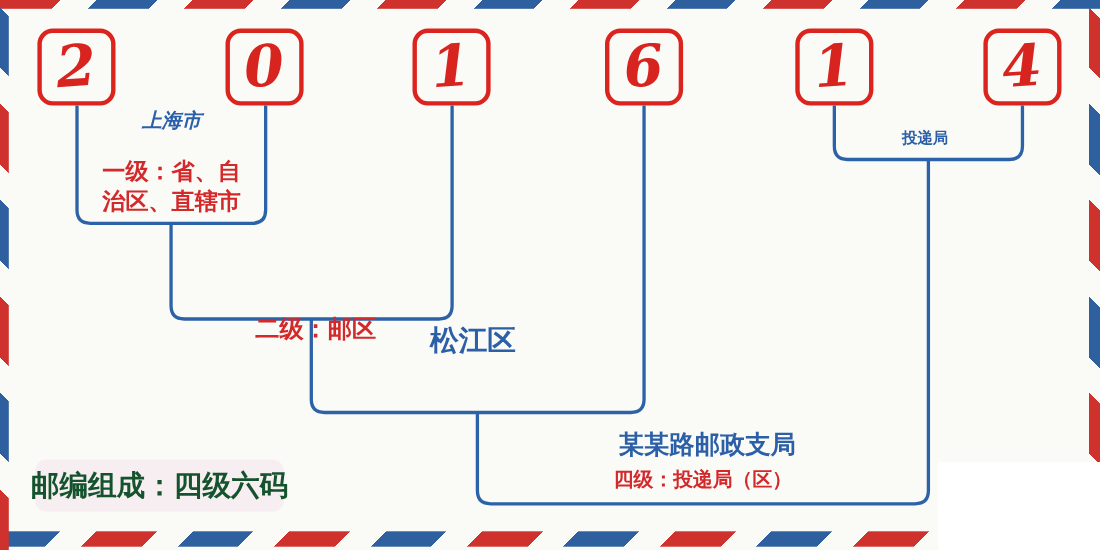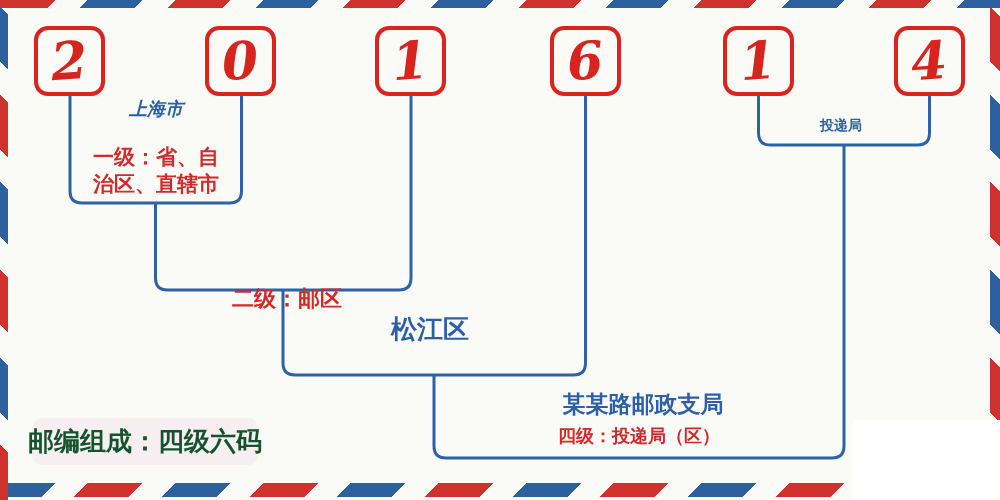--- a/index.html
+++ b/index.html
@@ -33,21 +33,21 @@
   }
   
   .connectors{position:absolute;left:0;top:0;z-index:3;}
   
   .lbl{position:absolute;z-index:4;white-space:nowrap;text-align:center;transform:translateX(-50%);font-weight:700;}
   .lbl-blue{color:#2b5fa8;font-family:"Liberation Serif","DejaVu Serif",serif;}
   .lbl-red{color:#d3292b;}
   .lvl1-name{left:156px;top:97px;font-size:18px;font-style:italic;}
   .lvl1-desc{left:156px;top:143px;font-size:21px;line-height:27px;}
   .lvl2-desc{left:287px;top:252px;font-size:22px;margin-top:32px;}
-  .lvl3-name{left:430px;top:312px;font-size:26px;}
+  .lvl3-name{left:430px;top:292px;font-size:26px;}
   .lvl3-desc{left:436px;top:339px;font-size:22px;}
   .lvl4-name{left:643px;top:389px;font-size:23px;}
   .lvl4-desc{left:639px;top:424px;font-size:18px;}
   .lvl5-name{left:841px;top:107px;font-size:14px;margin-top:10px;}
   
   .badge{
     position:absolute;left:32px;top:418px;width:226px;height:47px;
     background:#f6eef0;border-radius:10px;z-index:4;
     display:flex;align-items:center;justify-content:center;
   }

